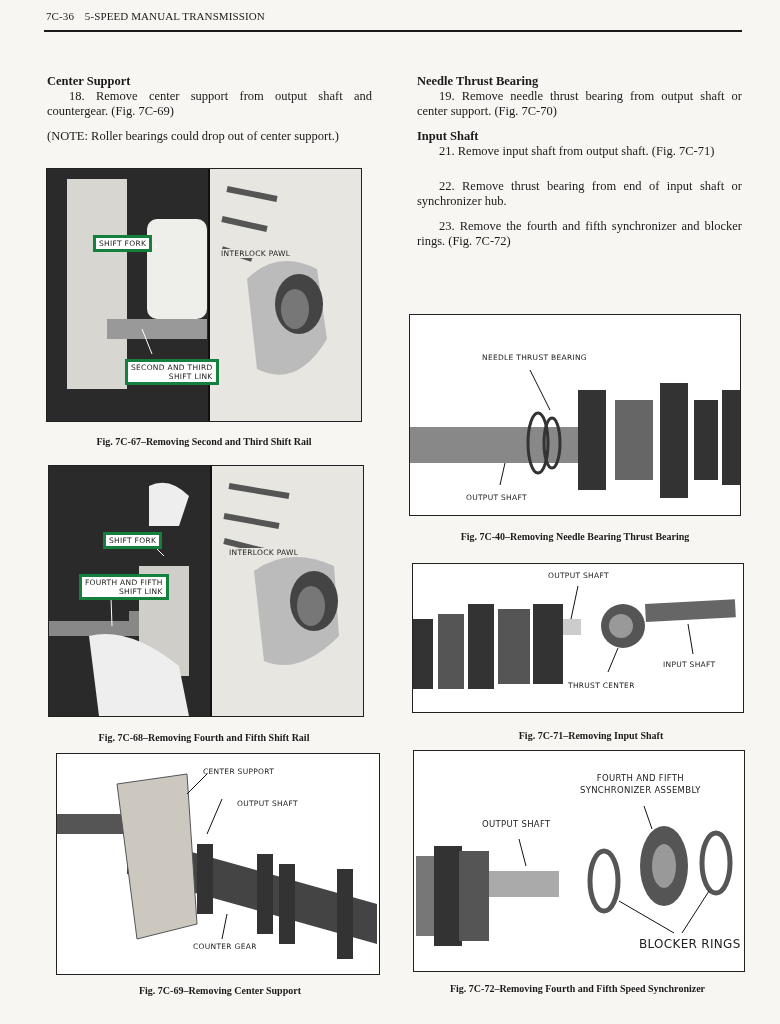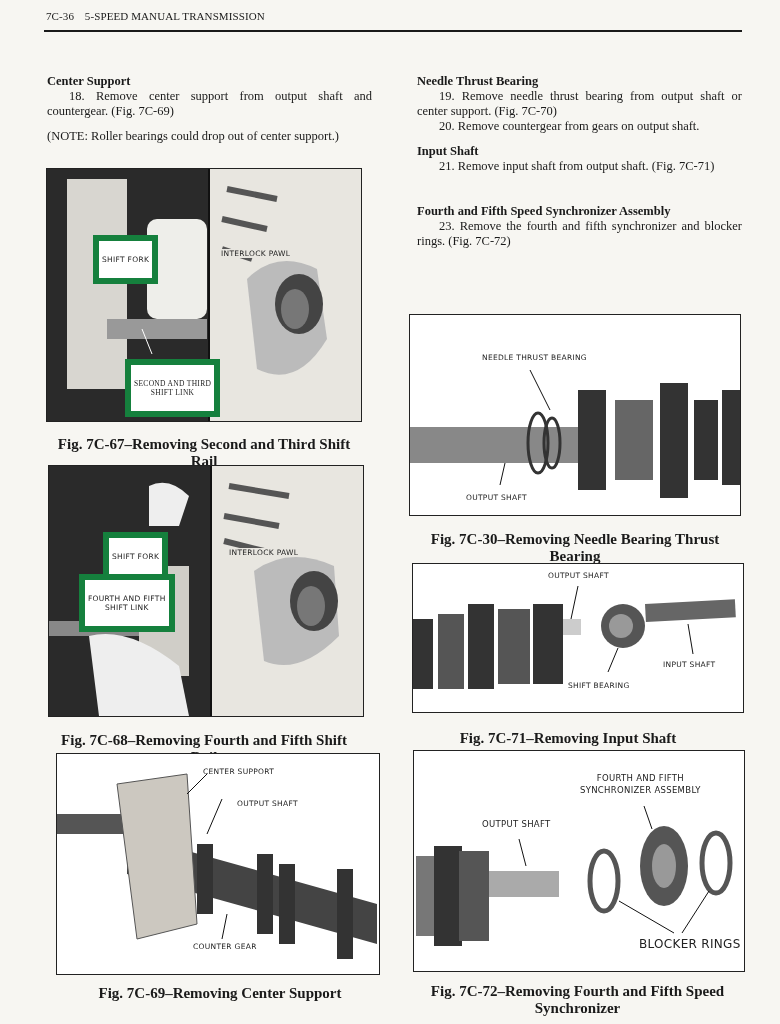--- a/index.html
+++ b/index.html
@@ -19,26 +19,26 @@
   }
   .col { position: absolute; font-size: 12.5px; line-height: 15px; }
   .col.left { left: 47px; top: 74px; width: 325px; }
   .col.right { left: 417px; top: 74px; width: 325px; }
   .h { font-weight: bold; }
   .p { text-align: justify; }
   .ind { text-indent: 22px; }
   .gap-s { height: 10px; }
 
   .fig { position: absolute; background: #fff; border: 1.5px solid #222; overflow: hidden; }
-  .cap { position: absolute; font-weight: bold; font-size: 15px; text-align: center; }
+  .cap { position: absolute; font-weight: bold; font-size: 10px; text-align: center; }
   .lbl {
     position: absolute; font-family: "DejaVu Sans", sans-serif; font-size: 7.5px;
     letter-spacing: 0.3px; color: #222; white-space: nowrap;
   }
-  .lbl.box { background: #fff; padding: 14px 3px; border: 6px solid #15803d; text-align: center; line-height: 9px; }
+  .lbl.box { background: #fff; padding: 1px 3px; border: 3px solid #15803d; text-align: right; line-height: 9px; }
   svg { position: absolute; left: 0; top: 0; }
 </style>
 </head>
 <body>
 
 <div class="header">
   <span class="pg">7C-36</span>
   <span>5-SPEED MANUAL TRANSMISSION</span>
 </div>
 <div class="header-rule"></div>
@@ -46,28 +46,27 @@
 <div class="col left">
   <div class="h">Center Support</div>
   <div class="p ind">18. Remove center support from output shaft and countergear. (Fig. 7C-69)</div>
   <div class="gap-s"></div>
   <div class="p">(NOTE: Roller bearings could drop out of center support.)</div>
 </div>
 
 <div class="col right">
   <div class="h">Needle Thrust Bearing</div>
   <div class="p ind">19. Remove needle thrust bearing from output shaft or center support. (Fig. 7C-70)</div>
-  <div class="p ind">20. Remove countergear from gears on output shaft.</div>
   <div class="gap-s"></div>
   <div class="h">Input Shaft</div>
   <div class="p ind">21. Remove input shaft from output shaft. (Fig. 7C-71)</div>
   <div class="gap-s"></div>
   <div class="gap-s"></div>
-  <div class="gap-s"></div>
-  <div class="h">Fourth and Fifth Speed Synchronizer Assembly</div>
+  <div class="p ind">22. Remove thrust bearing from end of input shaft or synchronizer hub.</div>
+  <div class="gap-s"></div>
   <div class="p ind">23. Remove the fourth and fifth synchronizer and blocker rings. (Fig. 7C-72)</div>
 </div>
 
 <div class="fig" style="left:46px; top:168px; width:314px; height:252px; background:#2a2a2a;">
   <svg width="314" height="252">
     <rect x="162" y="0" width="152" height="252" fill="#e8e6e0"></rect>
     <rect x="20" y="10" width="60" height="210" fill="#d8d6d0"></rect>
     <rect x="100" y="50" width="60" height="100" rx="10" fill="#eeeeea"></rect>
     <rect x="60" y="150" width="100" height="20" fill="#999"></rect>
     <g stroke="#555" stroke-width="6">
@@ -77,21 +76,21 @@
     </g>
     <path d="M200 110 Q230 80 270 100 L280 170 Q250 220 210 200 Z" fill="#bbb"></path>
     <ellipse cx="252" cy="135" rx="24" ry="30" fill="#444"></ellipse>
     <ellipse cx="248" cy="140" rx="14" ry="20" fill="#777"></ellipse>
     <line x1="162" y1="0" x2="162" y2="252" stroke="#111" stroke-width="2"></line>
     <line x1="108" y1="75" x2="110" y2="80" stroke="#fff"></line>
     <line x1="95" y1="160" x2="105" y2="185" stroke="#fff"></line>
   </svg>
   <div class="lbl box" style="left:46px; top:66px;">SHIFT FORK</div>
   <div class="lbl" style="left:174px; top:80px; background:#e8e6e0;">INTERLOCK PAWL</div>
-  <div class="lbl box" style="left:78px; top:190px;font-family:Liberation Serif, serif;">
+  <div class="lbl box" style="left:78px; top:190px;">
     <div>SECOND AND THIRD</div>
     <div>SHIFT LINK</div>
   </div>
 </div>
 <div class="cap" style="left:46px; top:436px; width:316px;">Fig. 7C-67–Removing Second and Third Shift Rail</div>
 
 <div class="fig" style="left:48px; top:465px; width:314px; height:250px; background:#2a2a2a;">
   <svg width="314" height="250">
     <rect x="162" y="0" width="152" height="250" fill="#e8e6e0"></rect>
     <path d="M0 155 L80 155 L80 145 L90 145 L90 170 L0 170 Z" fill="#888"></path>
@@ -151,44 +150,44 @@
       <rect x="250" y="68" width="28" height="115"></rect>
         <rect x="284" y="85" width="24" height="80"></rect>
       <rect x="312" y="75" width="18" height="95"></rect>
     </g>
     <line x1="120" y1="55" x2="140" y2="95" stroke="#111"></line>
     <line x1="90" y1="170" x2="95" y2="148" stroke="#111"></line>
   </svg>
   <div class="lbl" style="left:72px; top:38px;">NEEDLE THRUST BEARING</div>
   <div class="lbl" style="left:56px; top:178px;">OUTPUT SHAFT</div>
 </div>
-<div class="cap" style="left:409px; top:531px; width:332px;">Fig. 7C-30–Removing Needle Bearing Thrust Bearing</div>
+<div class="cap" style="left:409px; top:531px; width:332px;">Fig. 7C-40–Removing Needle Bearing Thrust Bearing</div>
 
 <div class="fig" style="left:412px; top:563px; width:330px; height:148px;">
   <svg width="330" height="148">
     <g fill="#333">
       <rect x="0" y="55" width="20" height="70"></rect>
         <rect x="25" y="50" width="26" height="75" fill="#555"></rect>
       <rect x="55" y="40" width="26" height="85"></rect>
         <rect x="85" y="45" width="32" height="75" fill="#555"></rect>
       <rect x="120" y="40" width="30" height="80"></rect>
     </g>
     <rect x="150" y="55" width="18" height="16" fill="#ccc"></rect>
     <circle cx="210" cy="62" r="22" fill="#555"></circle>
     <circle cx="208" cy="62" r="12" fill="#999"></circle>
     <rect x="232" y="40" width="90" height="18" fill="#666" transform="rotate(-3 232 40)"></rect>
     <line x1="165" y1="22" x2="158" y2="55" stroke="#111"></line>
     <line x1="195" y1="108" x2="205" y2="84" stroke="#111"></line>
     <line x1="280" y1="90" x2="275" y2="60" stroke="#111"></line>
   </svg>
   <div class="lbl" style="left:135px; top:7px;">OUTPUT SHAFT</div>
-  <div class="lbl" style="left:155px; top:117px;">SHIFT BEARING</div>
+  <div class="lbl" style="left:155px; top:117px;">THRUST CENTER</div>
   <div class="lbl" style="left:250px; top:96px;">INPUT SHAFT</div>
 </div>
-<div class="cap" style="left:402px; top:730px; width:332px;">Fig. 7C-71–Removing Input Shaft</div>
+<div class="cap" style="left:425px; top:730px; width:332px;">Fig. 7C-71–Removing Input Shaft</div>
 
 <div class="fig" style="left:413px; top:750px; width:330px; height:220px;">
   <svg width="330" height="220">
     <g fill="#333">
       <rect x="2" y="105" width="18" height="80" fill="#777"></rect>
       <rect x="20" y="95" width="28" height="100"></rect>
         <rect x="45" y="100" width="30" height="90" fill="#555"></rect>
     </g>
     <rect x="75" y="120" width="70" height="26" fill="#aaa"></rect>
     <ellipse cx="190" cy="130" rx="14" ry="30" fill="none" stroke="#555" stroke-width="5"></ellipse>

